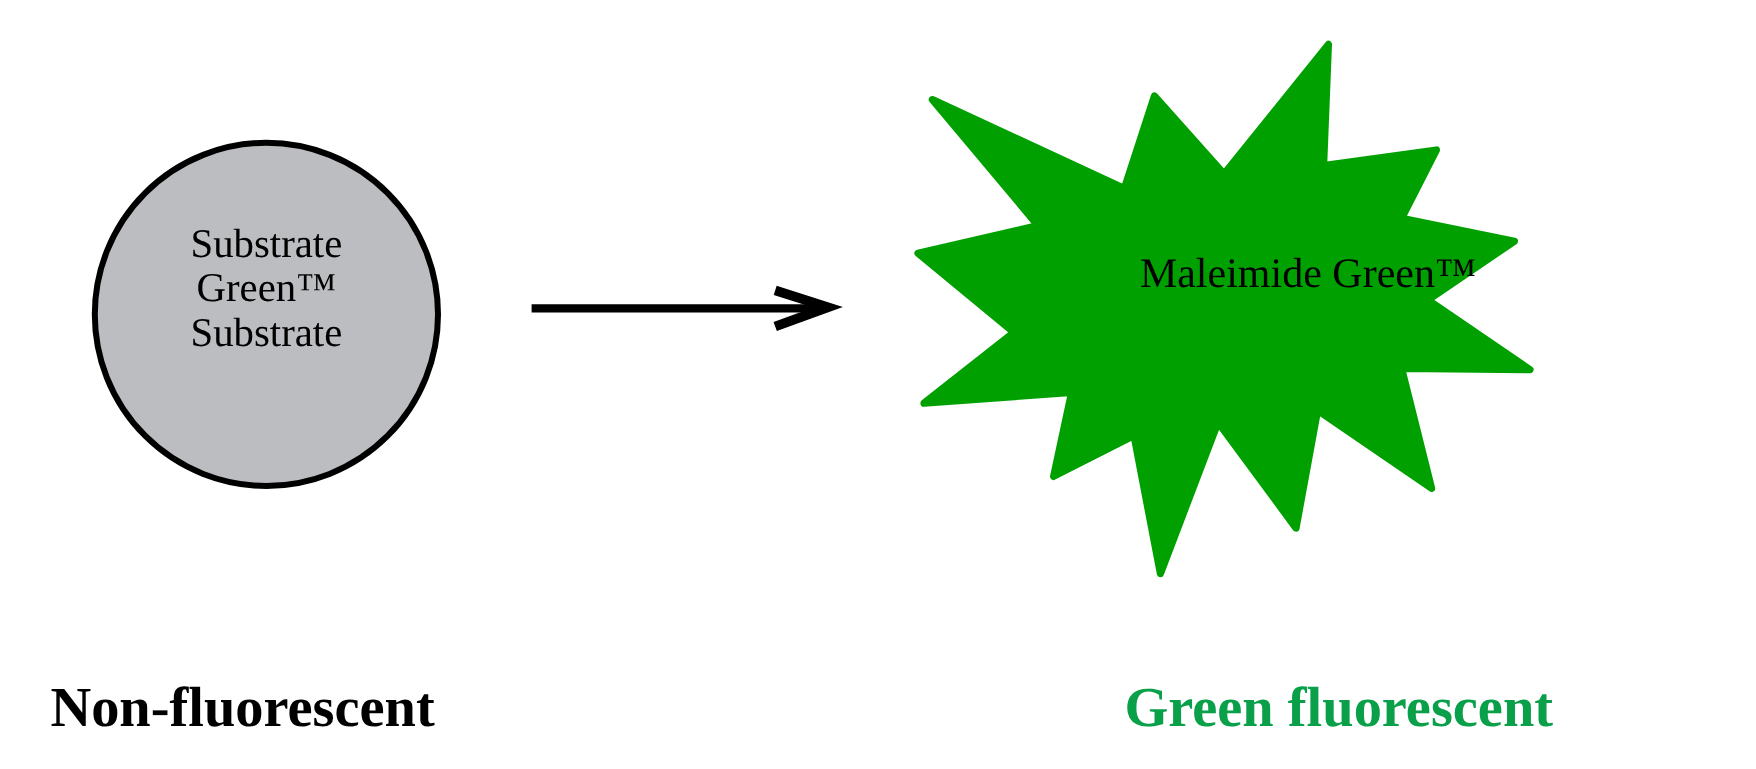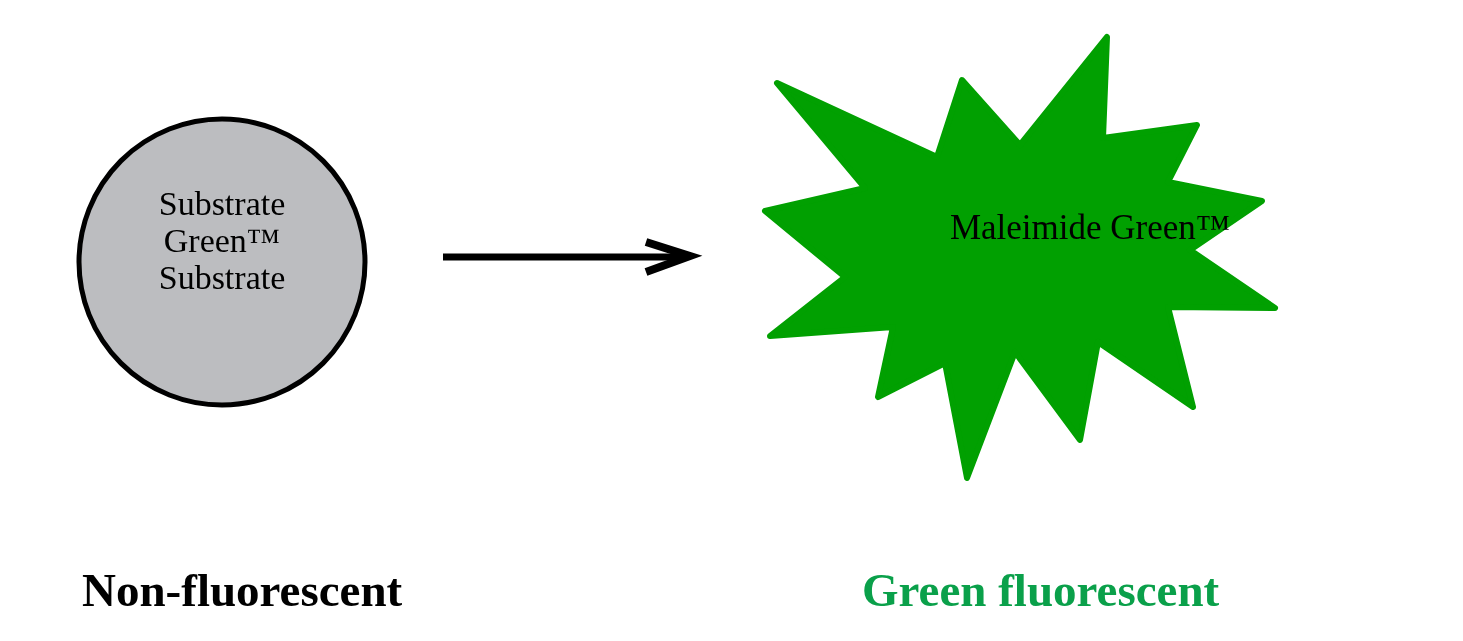--- a/index.html
+++ b/index.html
@@ -10,22 +10,22 @@
       position: absolute; left: 80px; top: 185px; width: 284px;
       text-align: center; font-size: 34px; line-height: 37px; color: #000;
     }
     .star-label {
       position: absolute; left: 880px; top: 208px; width: 420px;
       text-align: center; font-size: 35px; line-height: 40px; color: #000;
     }
     .caption {
       position: absolute; top: 562px; font-weight: bold; font-size: 47px; line-height: 56px;
     }
-    .caption-left { left: 42px; color: #000000; margin-left: 40px; }
-    .caption-right { left: 862px; color: #0aa04a; }
+    .caption-left { left: 42px; color: #000000; }
+    .caption-right { left: 937px; color: #0aa04a; }
   </style>
 </head>
 <body>
 
 <svg class="canvas" viewBox="0 0 1463 641" xmlns="http://www.w3.org/2000/svg">
   <circle cx="222" cy="262" r="143" fill="#bcbdc0" stroke="#000000" stroke-width="5"></circle>
   <g>
     <line x1="443" y1="257" x2="678" y2="257" stroke="#000" stroke-width="7"></line>
     <path d="M646,242 L690,256 L646,272" fill="none" stroke="#000" stroke-width="8" stroke-linejoin="miter"></path>
   </g>

